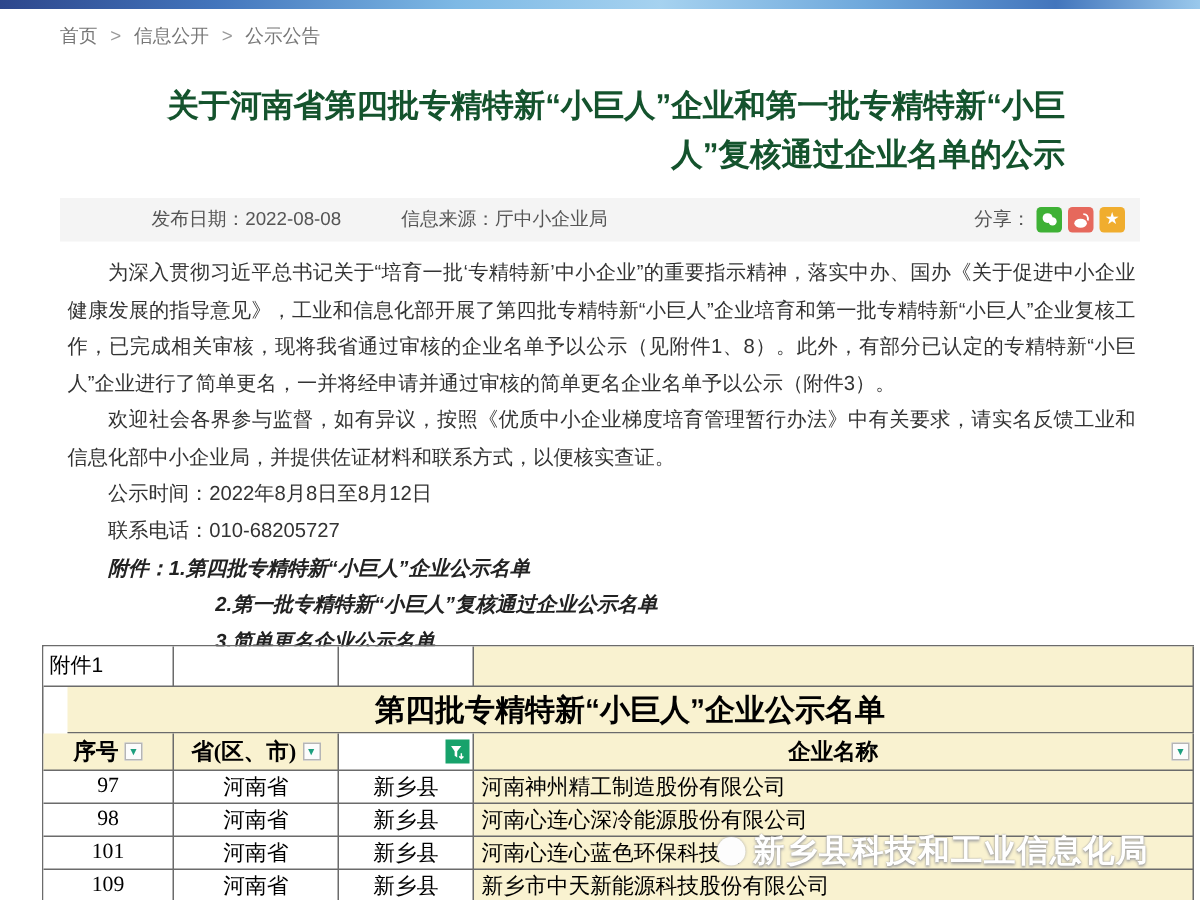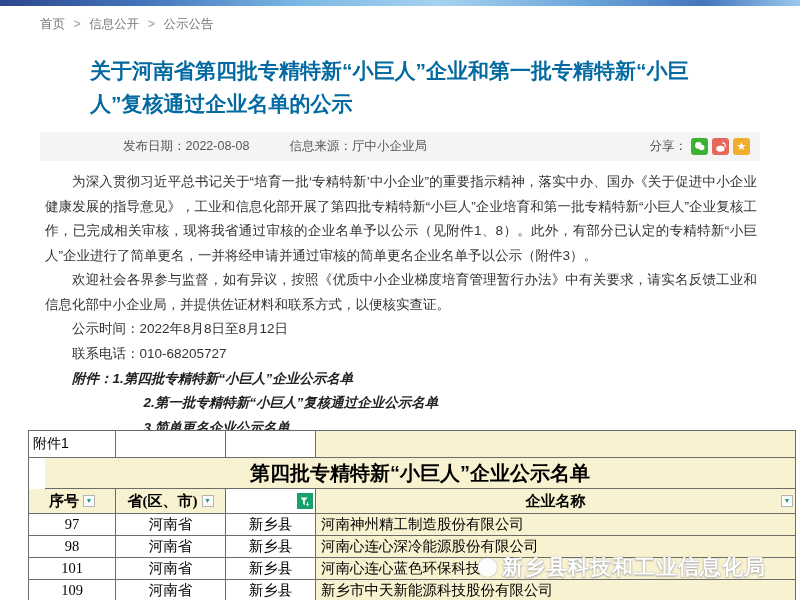--- a/index.html
+++ b/index.html
@@ -11,27 +11,27 @@
   .top-strip { position:absolute; top:0; left:0; width:800px; height:6px;
     background:linear-gradient(90deg,#16327f,#2e66b5 18%,#6fb1e2 38%,#9ccdee 55%,#5f9fd8 72%,#2e66b5 88%,#8fc3ea);
     opacity:.9; }
 
   
   .breadcrumb { position:absolute; top:16px; left:40px; font-size:12.5px; color:#777; }
   .breadcrumb a { color:#777; text-decoration:none; cursor:pointer; }
   .breadcrumb .sep { margin:0 5px; color:#999; }
 
   
-  .title { position:absolute; top:55px; left:90px; width:620px; text-align:left;
-    font-size:21px; line-height:1.55; font-weight:bold; color:#0369a1; }
+  .title { position:absolute; top:55px; left:90px; width:620px; text-align:right;
+    font-size:21px; line-height:1.55; font-weight:bold; color:#14532d; }
 
   
   .meta { position:absolute; top:132px; left:40px; width:720px; height:29px;
     background:#f4f4f4; display:flex; align-items:center; font-size:12.5px; color:#555; }
-  .meta-item { margin-left:83px; white-space:nowrap; }
+  .meta-item { margin-left:61px; white-space:nowrap; }
   .meta-item + .meta-item { margin-left:40px; }
   .share { margin-left:auto; margin-right:10px; display:flex; align-items:flex-start; gap:4px; }
   .share-ico { width:17px; height:17px; border-radius:3px; display:flex; align-items:center;
     justify-content:center; cursor:pointer; }
   .share-ico.wechat { background:#3eb135; }
   .share-ico.weibo  { background:#e6685c; }
   .share-ico.fav    { background:#f0ad2e; color:#fff; font-size:11px; line-height:1; }
 
   
   .article { position:absolute; top:170px; left:45px; width:712px; font-size:13.5px;

